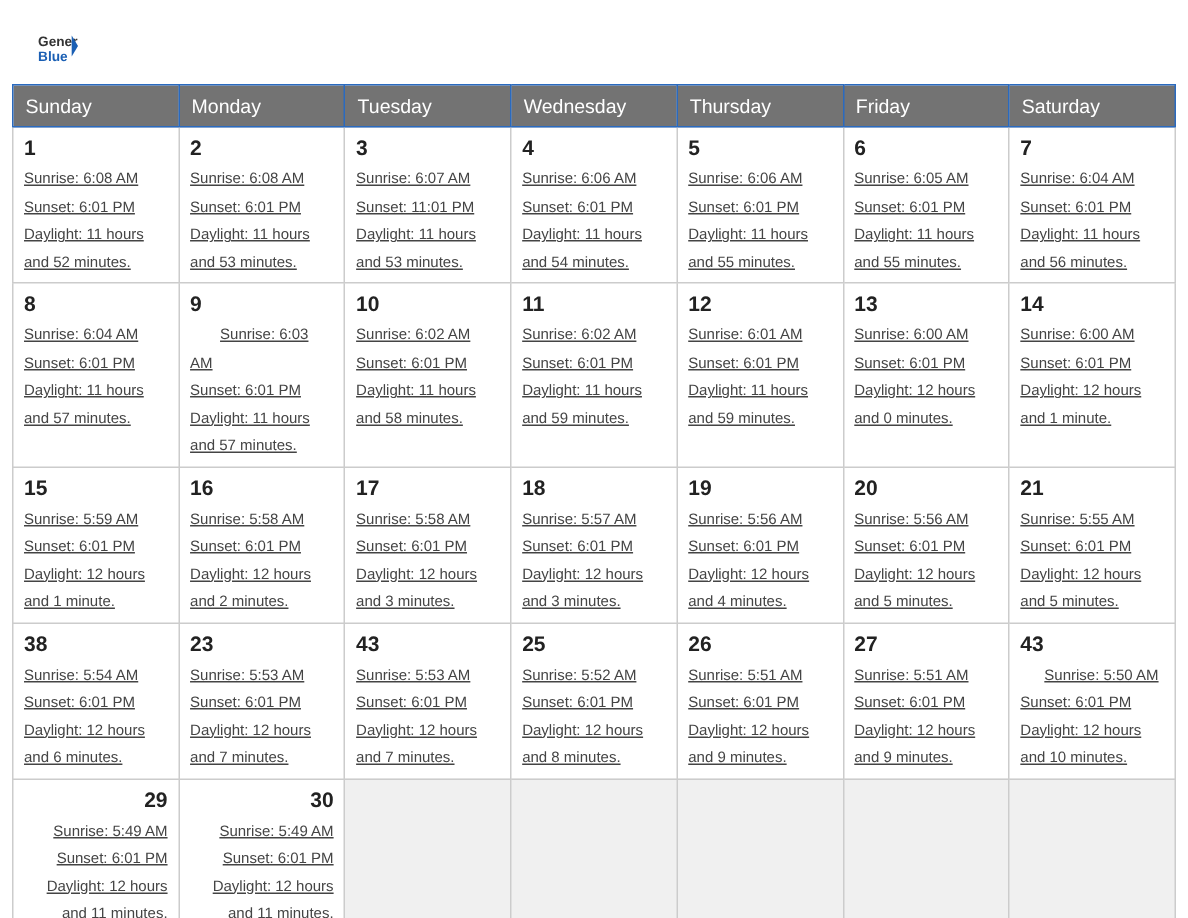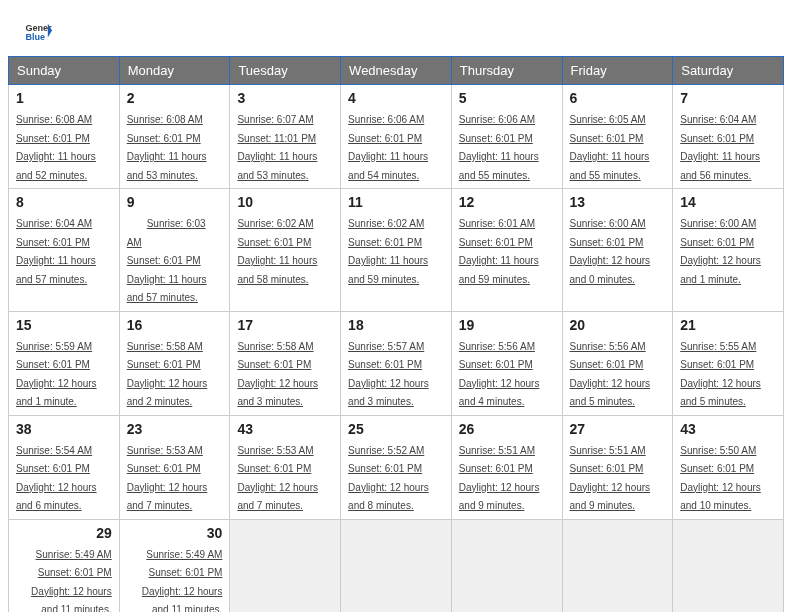--- a/index.html
+++ b/index.html
@@ -219,21 +219,21 @@
 Daylight: 12 hours
 and 8 minutes.</span></td>
         <td><span class="day-num">26</span><span class="day-info" style="white-space: pre-line;">Sunrise: 5:51 AM
 Sunset: 6:01 PM
 Daylight: 12 hours
 and 9 minutes.</span></td>
         <td><span class="day-num">27</span><span class="day-info" style="white-space: pre-line;">Sunrise: 5:51 AM
 Sunset: 6:01 PM
 Daylight: 12 hours
 and 9 minutes.</span></td>
-        <td><span class="day-num">43</span><span class="day-info" style="white-space: pre-line;">Sunrise: 5:50 AM
+        <td><span class="day-num">43</span><span class="day-info" style="white-space: pre-line; margin-left: 16px;">Sunrise: 5:50 AM
 Sunset: 6:01 PM
 Daylight: 12 hours
 and 10 minutes.</span></td>
       </tr>
       <tr>
         <td><span class="day-num">29</span><span class="day-info" style="white-space: pre-line;">Sunrise: 5:49 AM
 Sunset: 6:01 PM
 Daylight: 12 hours
 and 11 minutes.</span></td>
         <td><span class="day-num">30</span><span class="day-info" style="white-space: pre-line;">Sunrise: 5:49 AM

